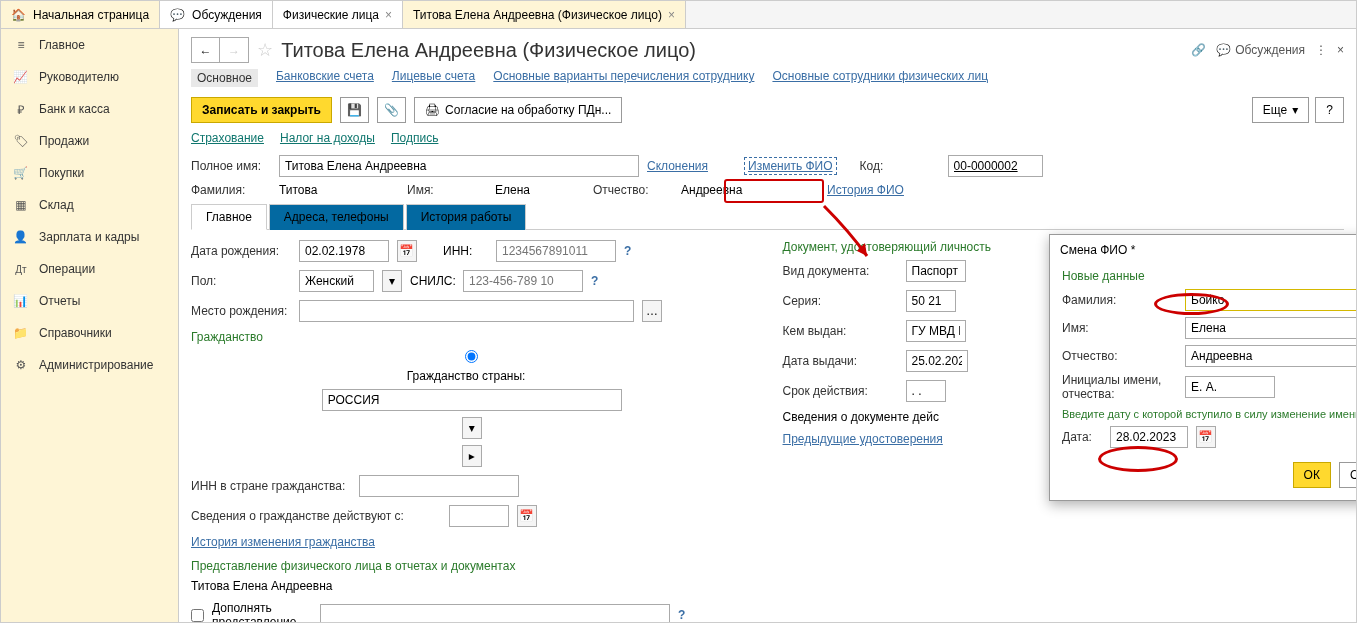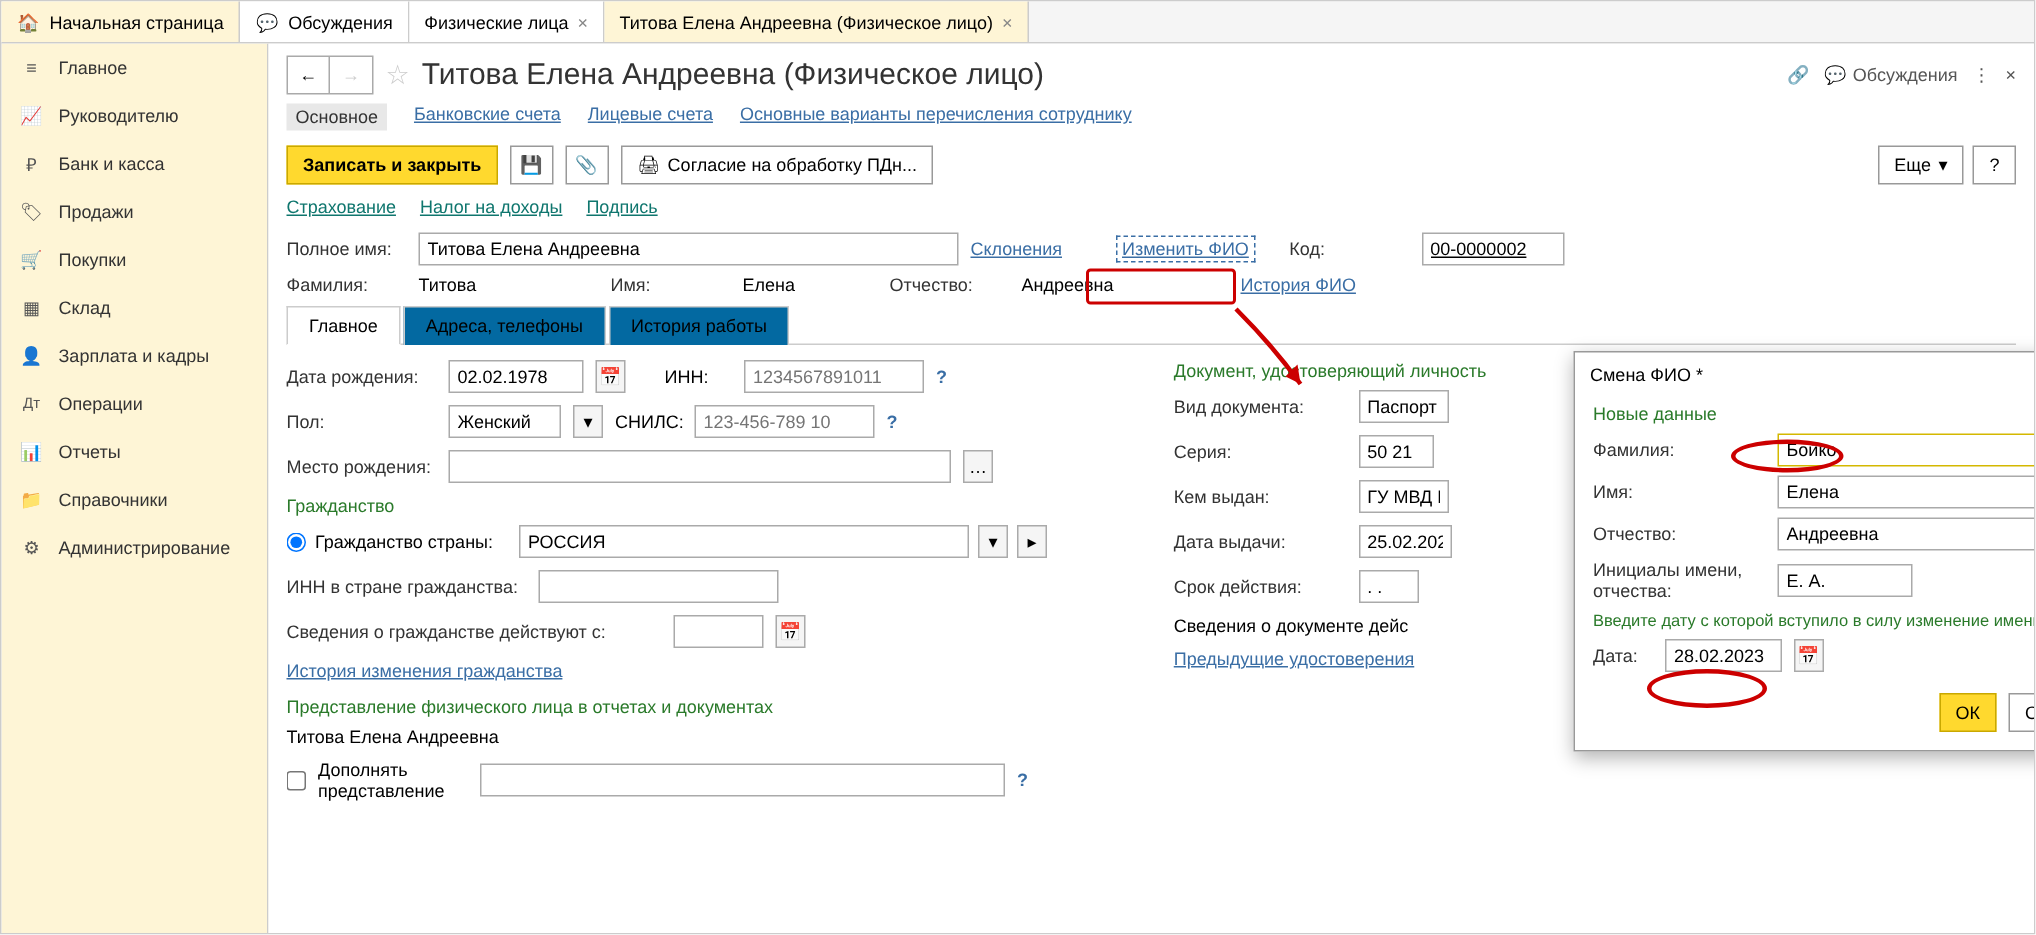--- a/index.html
+++ b/index.html
@@ -37,21 +37,21 @@
 .link-a { color: #3a6ea5; text-decoration: underline; cursor: pointer; }
 .tabs-inner { display: flex; border-bottom: 1px solid #ccc; margin-top: 4px; }
 .tab-inner { padding: 5px 14px; border: 1px solid #ccc; border-bottom: none; margin-right: 2px; background: #0369a1; cursor: pointer; position: relative; top: 1px; }
 .tab-inner.active { background: #fff; border-bottom: 1px solid #fff; }
 .tab-body { padding: 10px 0; display: flex; gap: 30px; }
 .col-left { flex: 1; }
 .col-right { flex: 1; }
 .field-row { display: flex; align-items: center; gap: 8px; margin-bottom: 8px; }
 .field-row .lbl { width: 140px; color: #333; }
 .green-head { color: #2a7a2a; margin-bottom: 6px; }
-.radio-row { display: flex; align-items: center; gap: 6px; margin-bottom: 4px; }
+.radio-row { display: flex; align-items: center; gap: 6px; margin-bottom: 4px; flex-direction: column; }
 .help { color: #3a6ea5; font-weight: bold; cursor: pointer; }
 .date-input { width: 90px; }
 .small-btn { width: 20px; height: 22px; border: 1px solid #aaa; background: #f5f5f5; display: inline-flex; align-items: center; justify-content: center; cursor: pointer; }
 .dialog { position: absolute; top: 205px; left: 870px; width: 368px; background: #fff; border: 1px solid #999; box-shadow: 0 4px 12px rgba(0,0,0,0.3); z-index: 10; }
 .dlg-title { padding: 8px 10px; display: flex; align-items: center; font-size: 15px; }
 .dlg-title .ctrls { margin-left: auto; display: flex; gap: 10px; color: #666; }
 .dlg-body { padding: 4px 12px 12px; }
 .dlg-row { display: flex; align-items: center; gap: 8px; margin-bottom: 6px; }
 .dlg-row .dlbl { width: 115px; color: #333; }
 .dlg-row input { flex: 1; }
@@ -151,20 +151,21 @@
               <span>⋮</span>
               <span>×</span>
             </div>
           </div>
 
           <div class="sub-nav">
             <a class="active">Основное</a>
             <a>Банковские счета</a>
             <a>Лицевые счета</a>
             <a>Основные варианты перечисления сотруднику</a>
+            <a>Основные сотрудники физических лиц</a>
           </div>
 
           <div class="toolbar">
             <button class="btn primary">Записать и закрыть</button>
             <button class="btn icon-only">💾</button>
             <button class="btn icon-only">📎</button>
             <button class="btn">
                 <span>🖨</span>
                 <span>Согласие на обработку ПДн...</span>
               </button>

